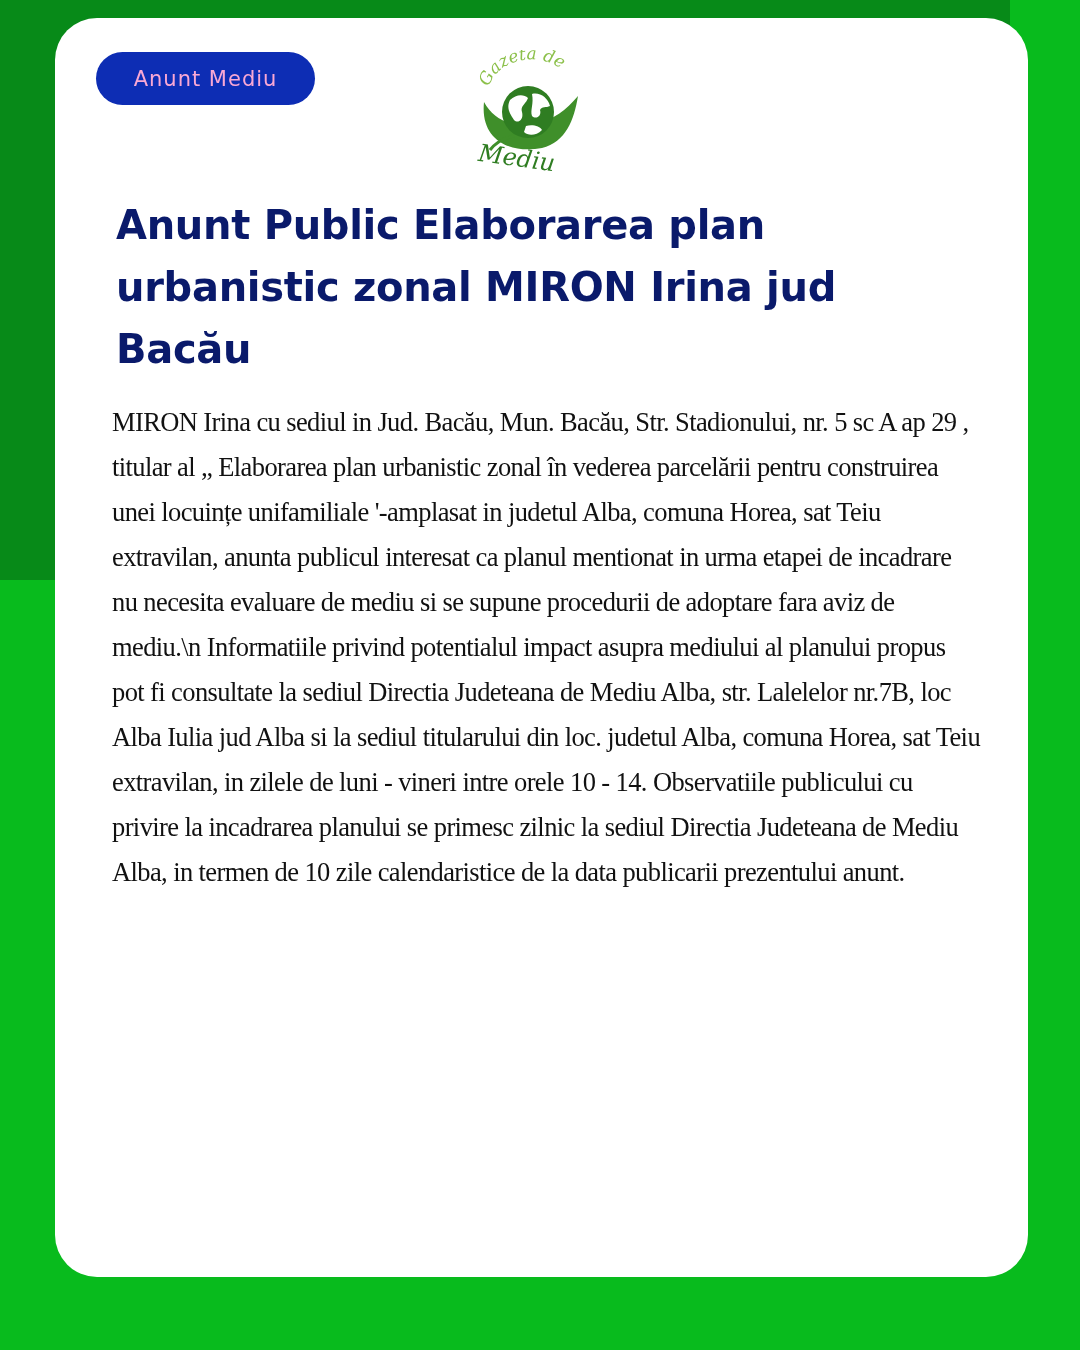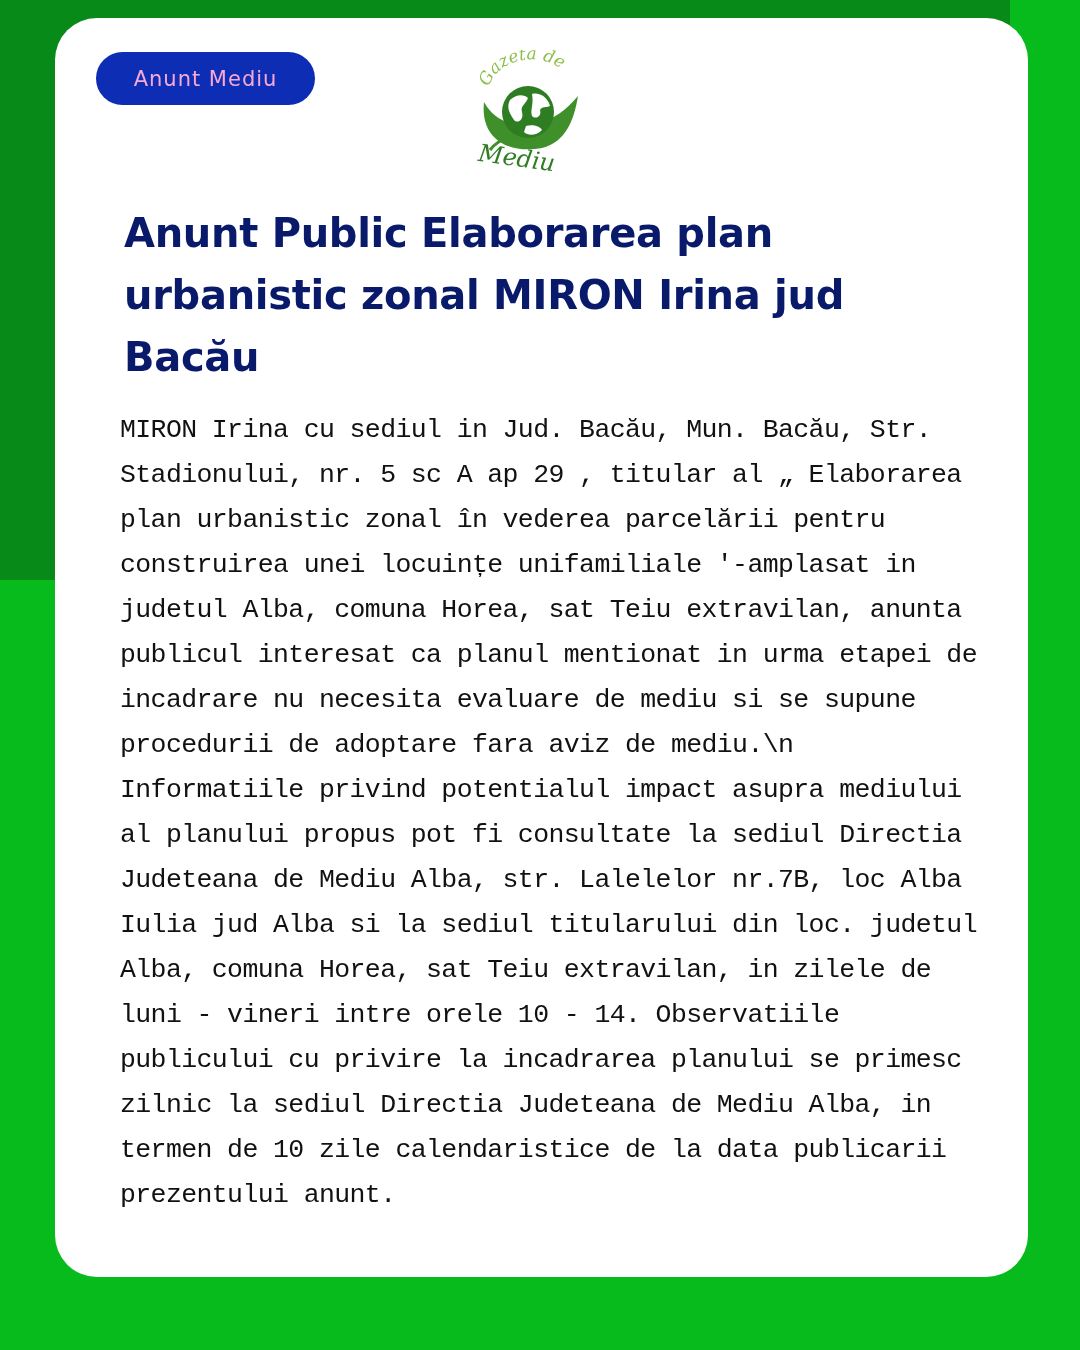--- a/index.html
+++ b/index.html
@@ -53,36 +53,36 @@
       left: 470px;
       top: 50px;
       width: 120px;
       height: 125px;
     }
     .title {
       position: absolute;
       left: 112px;
       top: 190px;
       width: 820px;
-      margin: 12px;
+      margin: 4px;
       color: #0a1a6b;
       font-family: "DejaVu Sans", sans-serif;
       font-weight: bold;
       font-size: 40px;
       line-height: 62px;
       letter-spacing: -0.3px;
     }
     .body-text {
       position: absolute;
       left: 112px;
       top: 400px;
       width: 870px;
-      margin: 8px;
+      margin: 0;
       color: #111111;
-      font-family: Liberation Mono, monospace;
+      font-family: Liberation Serif, serif;
       font-size: 26.5px;
       line-height: 45px;
       letter-spacing: -0.6px;
     }
   </style>
 </head>
 <body>
 
 <div class="bg-dark-block"></div>
 

